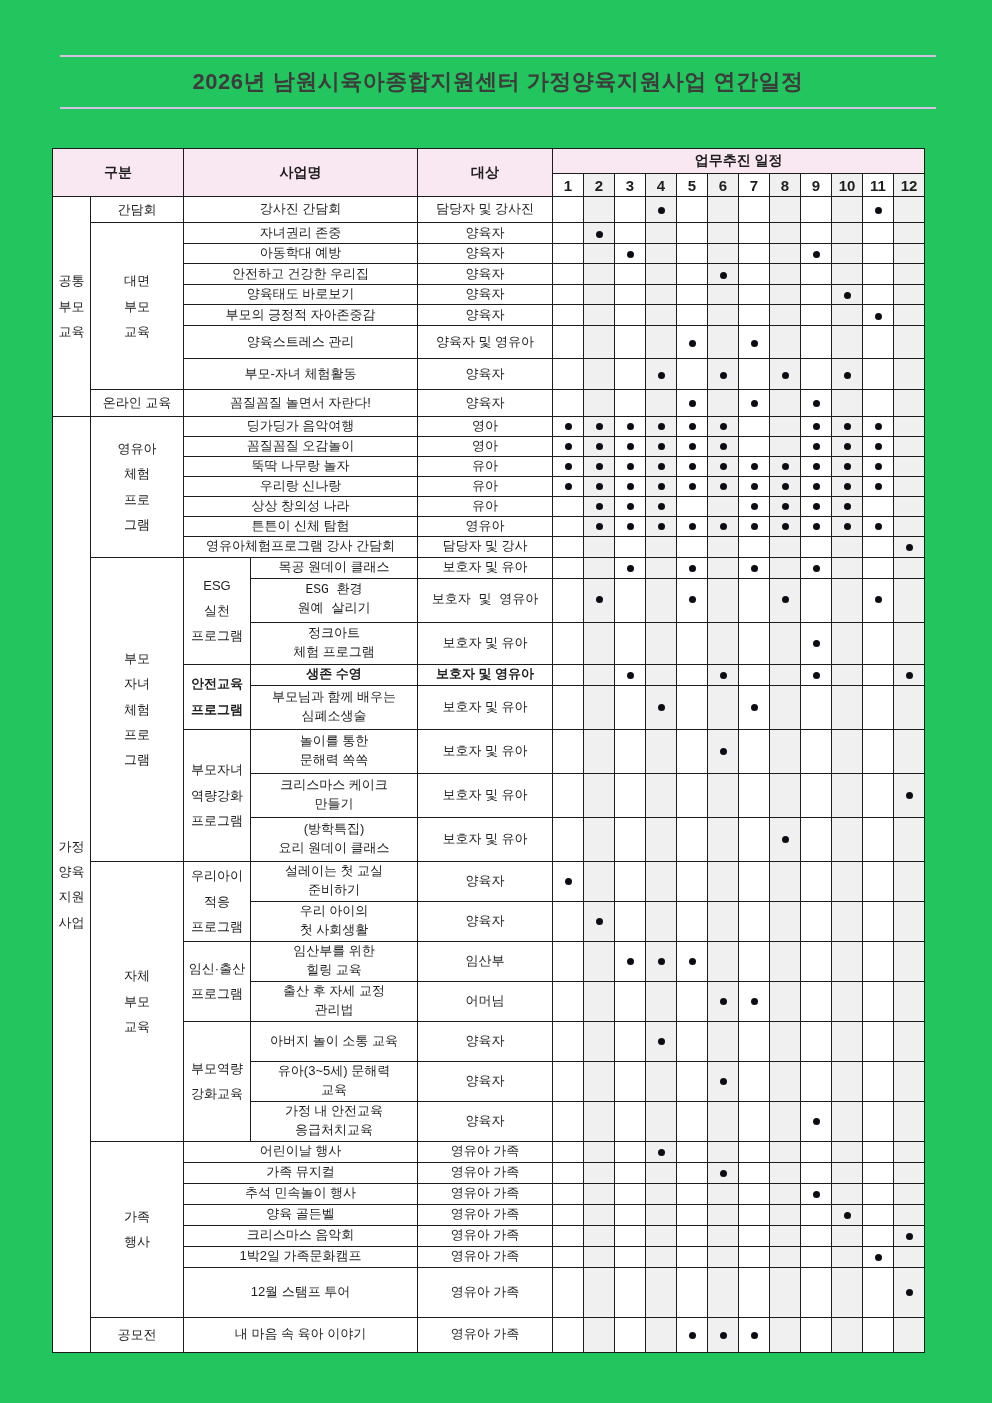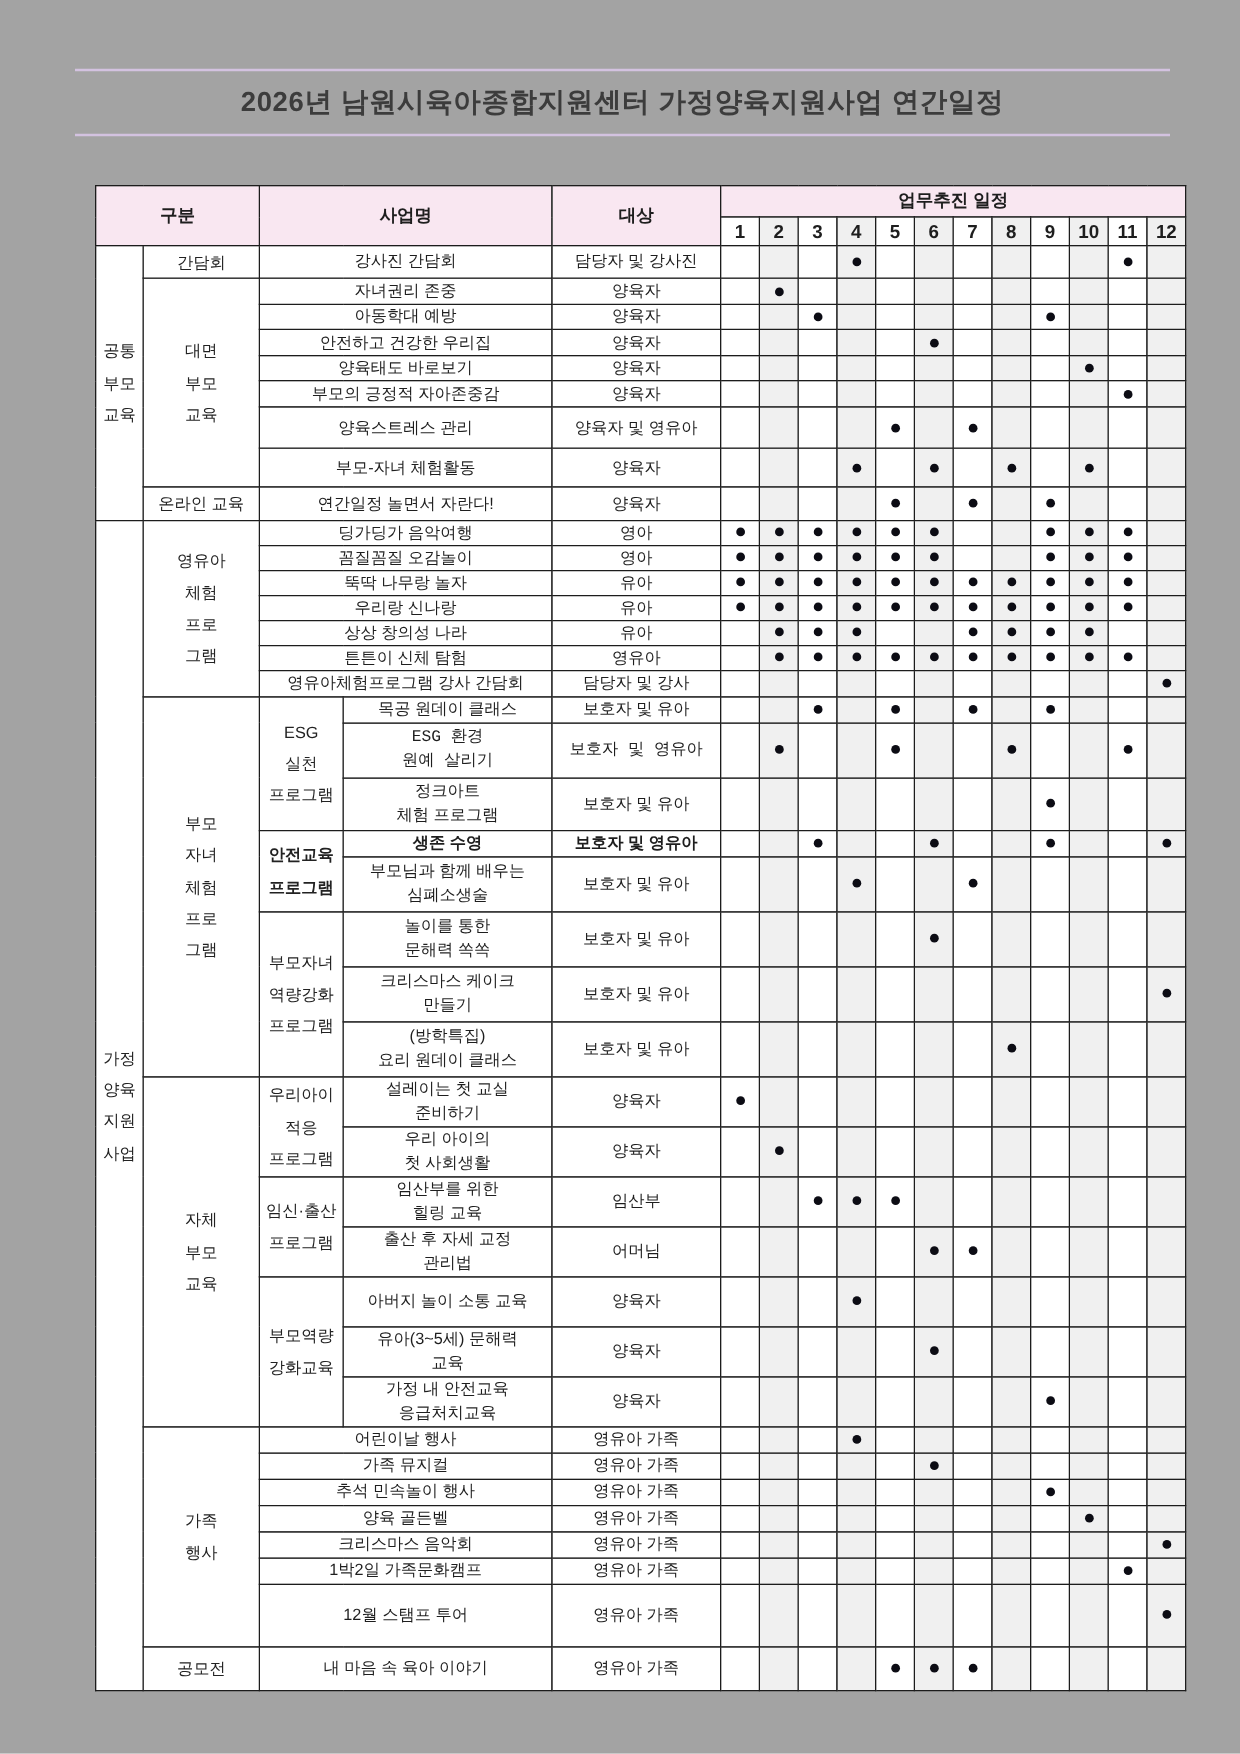--- a/index.html
+++ b/index.html
@@ -5,34 +5,34 @@
   :root{
     --pink:#f9e7f1;
     --shade:#f0f0f0;
     --lav:#d3c2e0;
     --border:#1c1c1c;
     --ink:#1e1e1e;
   }
   *{box-sizing:border-box;}
   html,body{margin:0;padding:0;background:#ffffff;}
   body{font-family:"Liberation Sans","DejaVu Sans",sans-serif;color:var(--ink);}
-  .page{position:relative;width:992px;height:1403px;background:#a3a3a3;margin:0 auto;overflow:hidden;}
+  .page{position:relative;width:992px;height:1403px;background:#22c55e;margin:0 auto;overflow:hidden;}
 
   .title-band{
     position:absolute;left:60px;top:55px;width:876px;height:54px;
     border-top:2px solid var(--lav);
     border-bottom:2px solid var(--lav);
     display:flex;align-items:center;justify-content:center;
   }
   .title-band h1{
     margin:0;font-size:22px;font-weight:bold;color:#3c3c3c;letter-spacing:0.5px;
   }
 
   table.sched{
-    position:absolute;left:76px;top:148px;width:872px;
+    position:absolute;left:52px;top:148px;width:872px;
     border-collapse:collapse;table-layout:fixed;
   }
   table.sched th,table.sched td{
     border:1px solid var(--border);
     text-align:center;vertical-align:middle;
     padding:0 1px;overflow:hidden;
   }
   thead th{
     background:var(--pink);font-weight:bold;font-size:14px;color:var(--ink);
   }
@@ -234,21 +234,21 @@
           <td class="mc even"><span class="dot"></span></td>
           <td class="mc odd"></td>
           <td class="mc even"><span class="dot"></span></td>
           <td class="mc odd"></td>
           <td class="mc even"><span class="dot"></span></td>
           <td class="mc odd"></td>
           <td class="mc even"></td>
         </tr>
         <tr style="height: 20px;">
           <td class="g2">온라인 교육</td>
-          <td class="proj" colspan="2">연간일정 놀면서 자란다!</td>
+          <td class="proj" colspan="2">꼼질꼼질 놀면서 자란다!</td>
           <td class="tgt">양육자</td>
           <td class="mc odd"></td>
           <td class="mc even"></td>
           <td class="mc odd"></td>
           <td class="mc even"></td>
           <td class="mc odd"><span class="dot"></span></td>
           <td class="mc even"></td>
           <td class="mc odd"><span class="dot"></span></td>
           <td class="mc even"></td>
           <td class="mc odd"><span class="dot"></span></td>

